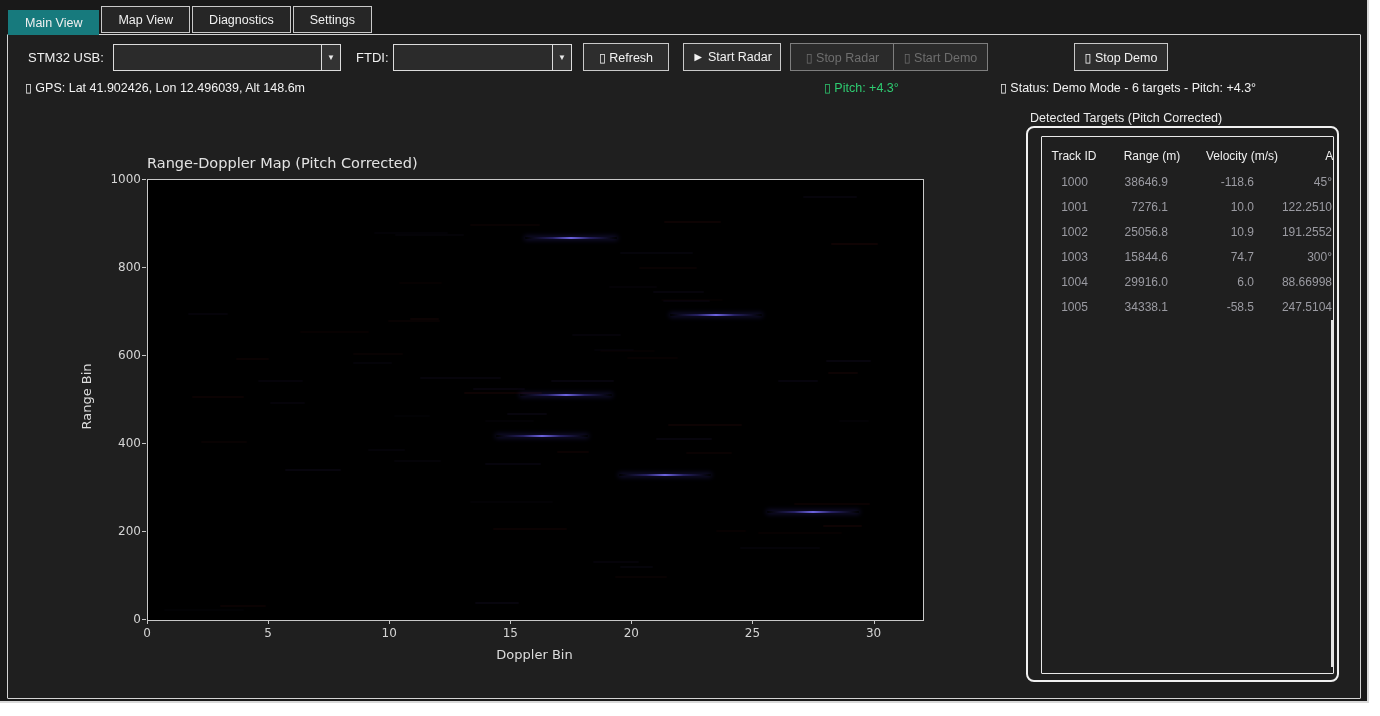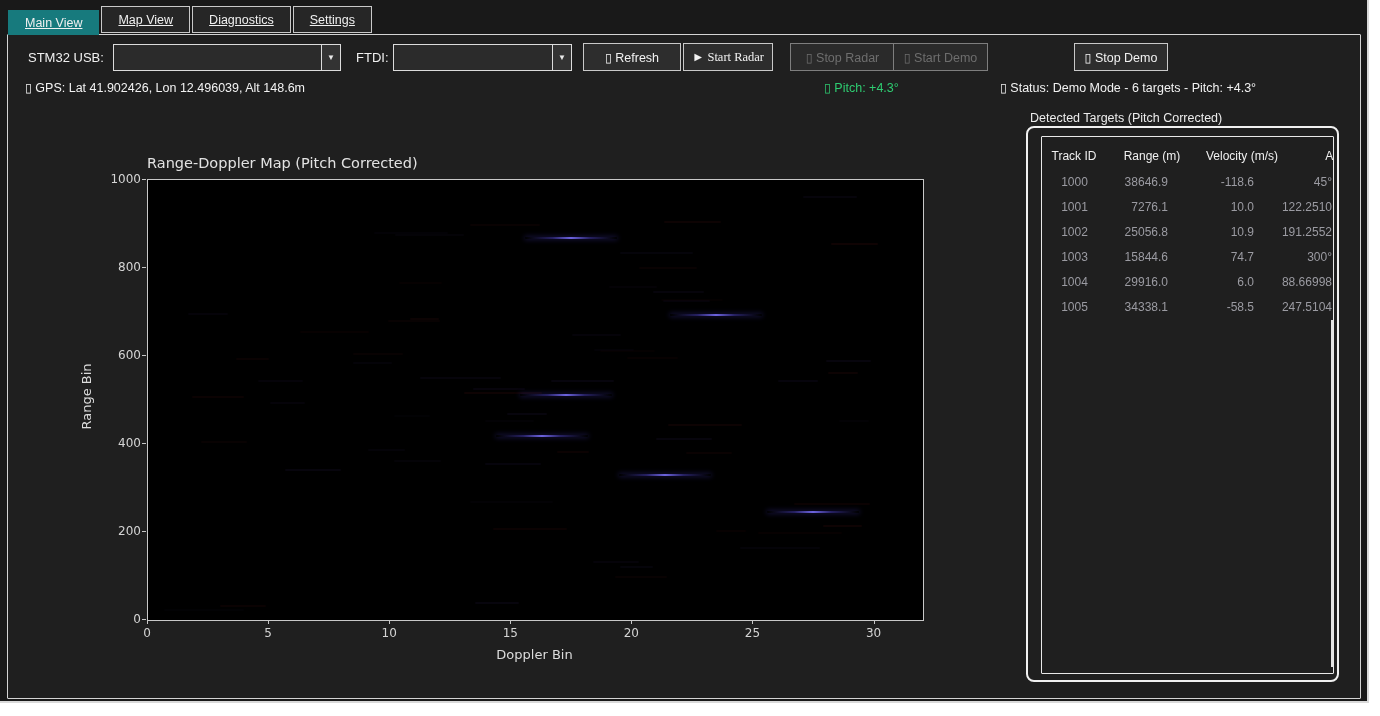--- a/index.html
+++ b/index.html
@@ -2,21 +2,21 @@
 <html><head>
 <meta charset="utf-8">
 <style>
   html,body{margin:0;padding:0;}
   body{width:1380px;height:716px;background:#ffffff;font-family:"Liberation Sans",sans-serif;overflow:hidden;position:relative;}
   #app{position:absolute;left:0;top:0;width:1367px;height:701px;background:#191919;border-right:2px solid #d9d9d9;border-bottom:2px solid #d9d9d9;overflow:hidden;}
   #frame{position:absolute;left:7px;top:34px;width:1352px;height:663px;background:#1f1f1f;border:1px solid #d4d4d4;border-radius:1px;}
   
   #tabbar{position:absolute;left:8px;top:6px;display:flex;align-items:flex-start;height:28px;}
   .tab{box-sizing:border-box;height:27px;margin-right:2px;padding:0 16px;display:flex;align-items:center;justify-content:center;
-       background:#262626;border:1px solid #c9c9c9;color:#f0f0f0;font-size:12.5px;cursor:pointer;text-decoration:underline;}
+       background:#262626;border:1px solid #c9c9c9;color:#f0f0f0;font-size:12.5px;cursor:pointer;}
   .tab.active{background:#177a7d;border-color:#177a7d;height:25px;margin-top:4px;z-index:3;}
   
   .lbl{position:absolute;color:#f0f0f0;font-size:13px;}
   .combo{position:absolute;box-sizing:border-box;height:27px;background:#2b2b2b;border:1px solid #dcdcdc;display:flex;}
   .combo .val{flex:1;}
   .combo .arrowbox{width:18px;border-left:1px solid #dcdcdc;background:#333;display:flex;align-items:center;justify-content:center;color:#e8e8e8;font-size:8px;}
   .tbtn{position:absolute;box-sizing:border-box;height:28px;background:#2d2d2d;border:1px solid #c9c9c9;color:#f2f2f2;
         font-size:12.5px;font-family:"Liberation Sans",sans-serif;display:flex;align-items:center;justify-content:center;cursor:pointer;}
   .tbtn.disabled{color:#6e6e6e;border-color:#7e7e7e;background:#2a2a2a;cursor:default;}
   .statusline{position:absolute;font-size:12.5px;color:#f2f2f2;white-space:nowrap;}
@@ -69,22 +69,22 @@
       </span>
   </div>
   <span class="lbl" style="left:356px;top:50px;">FTDI:</span>
   <div class="combo" style="left:393px;top:44px;width:179px;">
     <span class="val"></span>
     <span class="arrowbox">
         <span>▼</span>
       </span>
   </div>
   <div id="buttons-holder">
-      <button class="tbtn" style="left: 583px; top: 43px; width: 98px;">▯ Refresh</button>
-      <button class="tbtn" style="left: 683px; top: 43px; width: 90px; font-family: Liberation Serif, serif;">► Start Radar</button>
+      <button class="tbtn" style="left: 583px; top: 43px; width: 86px;">▯ Refresh</button>
+      <button class="tbtn" style="left: 683px; top: 43px; width: 98px;">► Start Radar</button>
       <button class="tbtn disabled" style="left: 790px; top: 43px; width: 105px;">▯ Stop Radar</button>
       <button class="tbtn disabled" style="left: 893px; top: 43px; width: 95px;">▯ Start Demo</button>
       <button class="tbtn" style="left: 1074px; top: 43px; width: 94px;">▯ Stop Demo</button>
     </div>
 
   <span class="statusline" style="left:25px;top:80px;">▯ GPS: Lat 41.902426, Lon 12.496039, Alt 148.6m</span>
   <span class="statusline" id="pitch-text" style="left: 824px; top: 80px; color: rgb(46, 204, 113);">▯ Pitch: +4.3°</span>
   <span class="statusline" style="left:1000px;top:80px;">▯ Status: Demo Mode - 6 targets - Pitch: +4.3°</span>
 
   <div id="chart-title">Range-Doppler Map (Pitch Corrected)</div>

